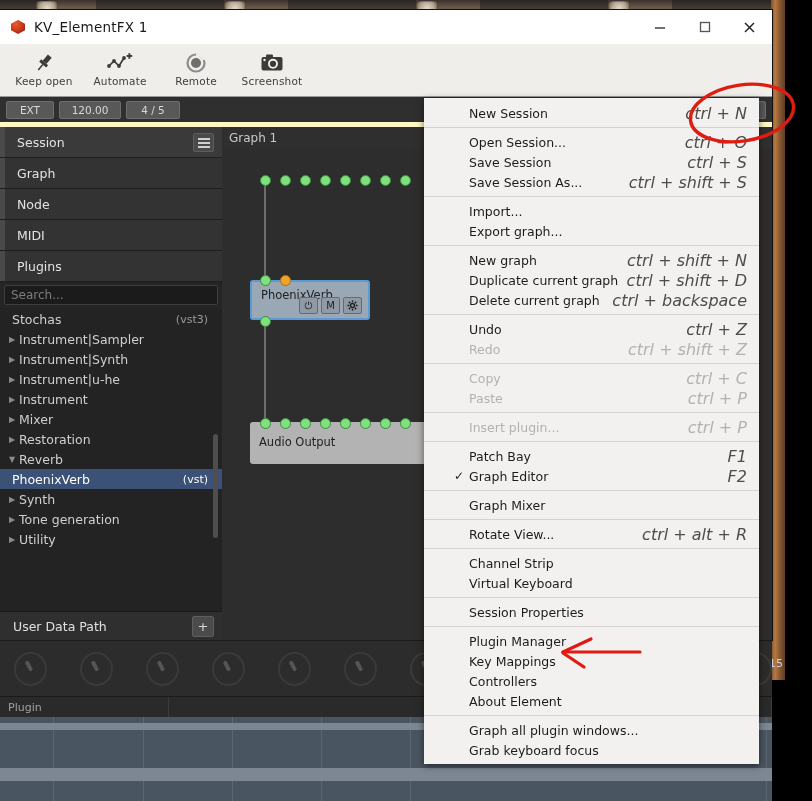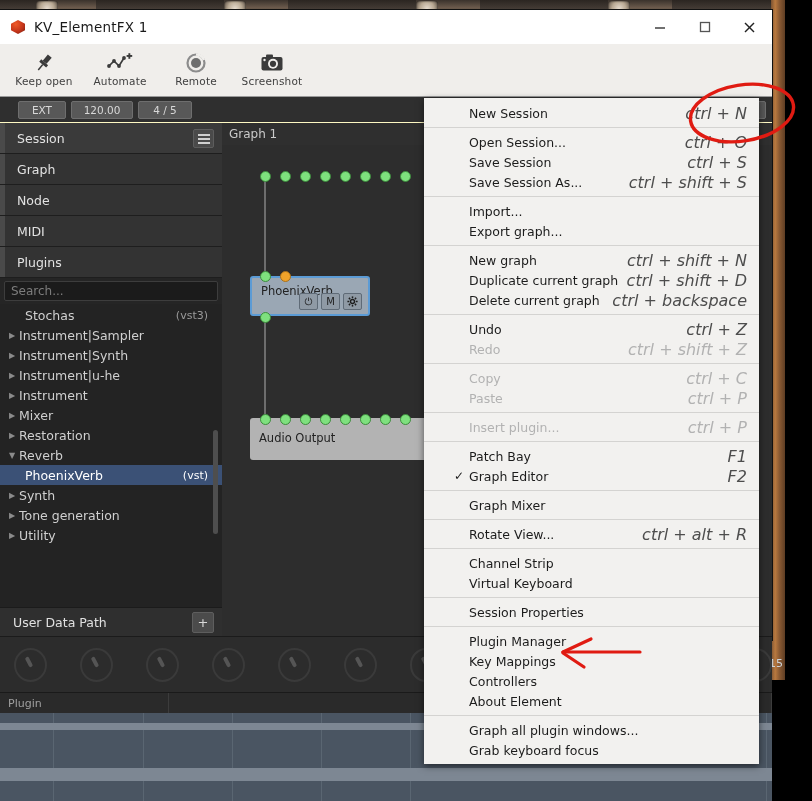--- a/index.html
+++ b/index.html
@@ -72,22 +72,22 @@
   }
   .tb-item {
     width:72px; height:50px; display:flex; flex-direction:column;
     align-items:center; justify-content:center; gap:1px;
   }
   .tb-icon { height:22px; display:flex; align-items:center; justify-content:center; color:#3b3b3b; }
   .tb-label { font-size:10.5px; color:#3f3f3f; letter-spacing:.2px; }
 
   
   .transport {
-    height:25px; background:#2f2f2f; border-bottom:1px solid #fef9c3;
-    display:flex; align-items:center; padding:0 18px; position:relative;
+    height:25px; background:#2f2f2f; border-bottom:5px solid #fef9c3;
+    display:flex; align-items:center; padding:0 6px; position:relative;
   }
   .tp-btn {
     background:#585858; color:#d8d8d8; font-size:10.5px;
     border:1px solid #6e6e6e; border-radius:2px;
     height:16px; min-width:34px; margin-right:5px;
     display:flex; align-items:center; justify-content:center; padding:0 6px;
   }
   .tp-right { position:absolute; right:6px; display:flex; align-items:center; }
   .tp-num {
     background:#585858; color:#ddd; font-size:10.5px; border:1px solid #6e6e6e;
@@ -122,21 +122,21 @@
     color:#8c8c8c; font-size:12px; padding:0 6px;
     font-family:"DejaVu Sans","Liberation Sans",sans-serif;
   }
   .search-input::placeholder { color:#7d7d7d; }
 
   .plug-list { flex:1; overflow:hidden; position:relative; background:#232323; padding-top:1px; }
   .plug-row {
     height:20px; display:flex; align-items:center; position:relative;
     color:#cfcfcf; font-size:12.5px; padding-left:5px;
   }
-  .plug-row.child { padding-left:25px; }
+  .plug-row.child { padding-left:12px; }
   .plug-row.selected { background:#3b5176; }
   .plug-row .tri {
     width:14px; display:inline-flex; align-items:center; justify-content:center;
     color:#8b8b8b; font-size:8px;
   }
   .plug-row .pname { flex:1; }
   .plug-row .ptag { color:#9a9a9a; font-size:11px; padding-right:14px; }
   .plug-row.selected .pname, .plug-row.selected .ptag { color:#ffffff; }
   .list-scroll {
     position:absolute; right:4px; top:126px; width:5px; height:104px;

